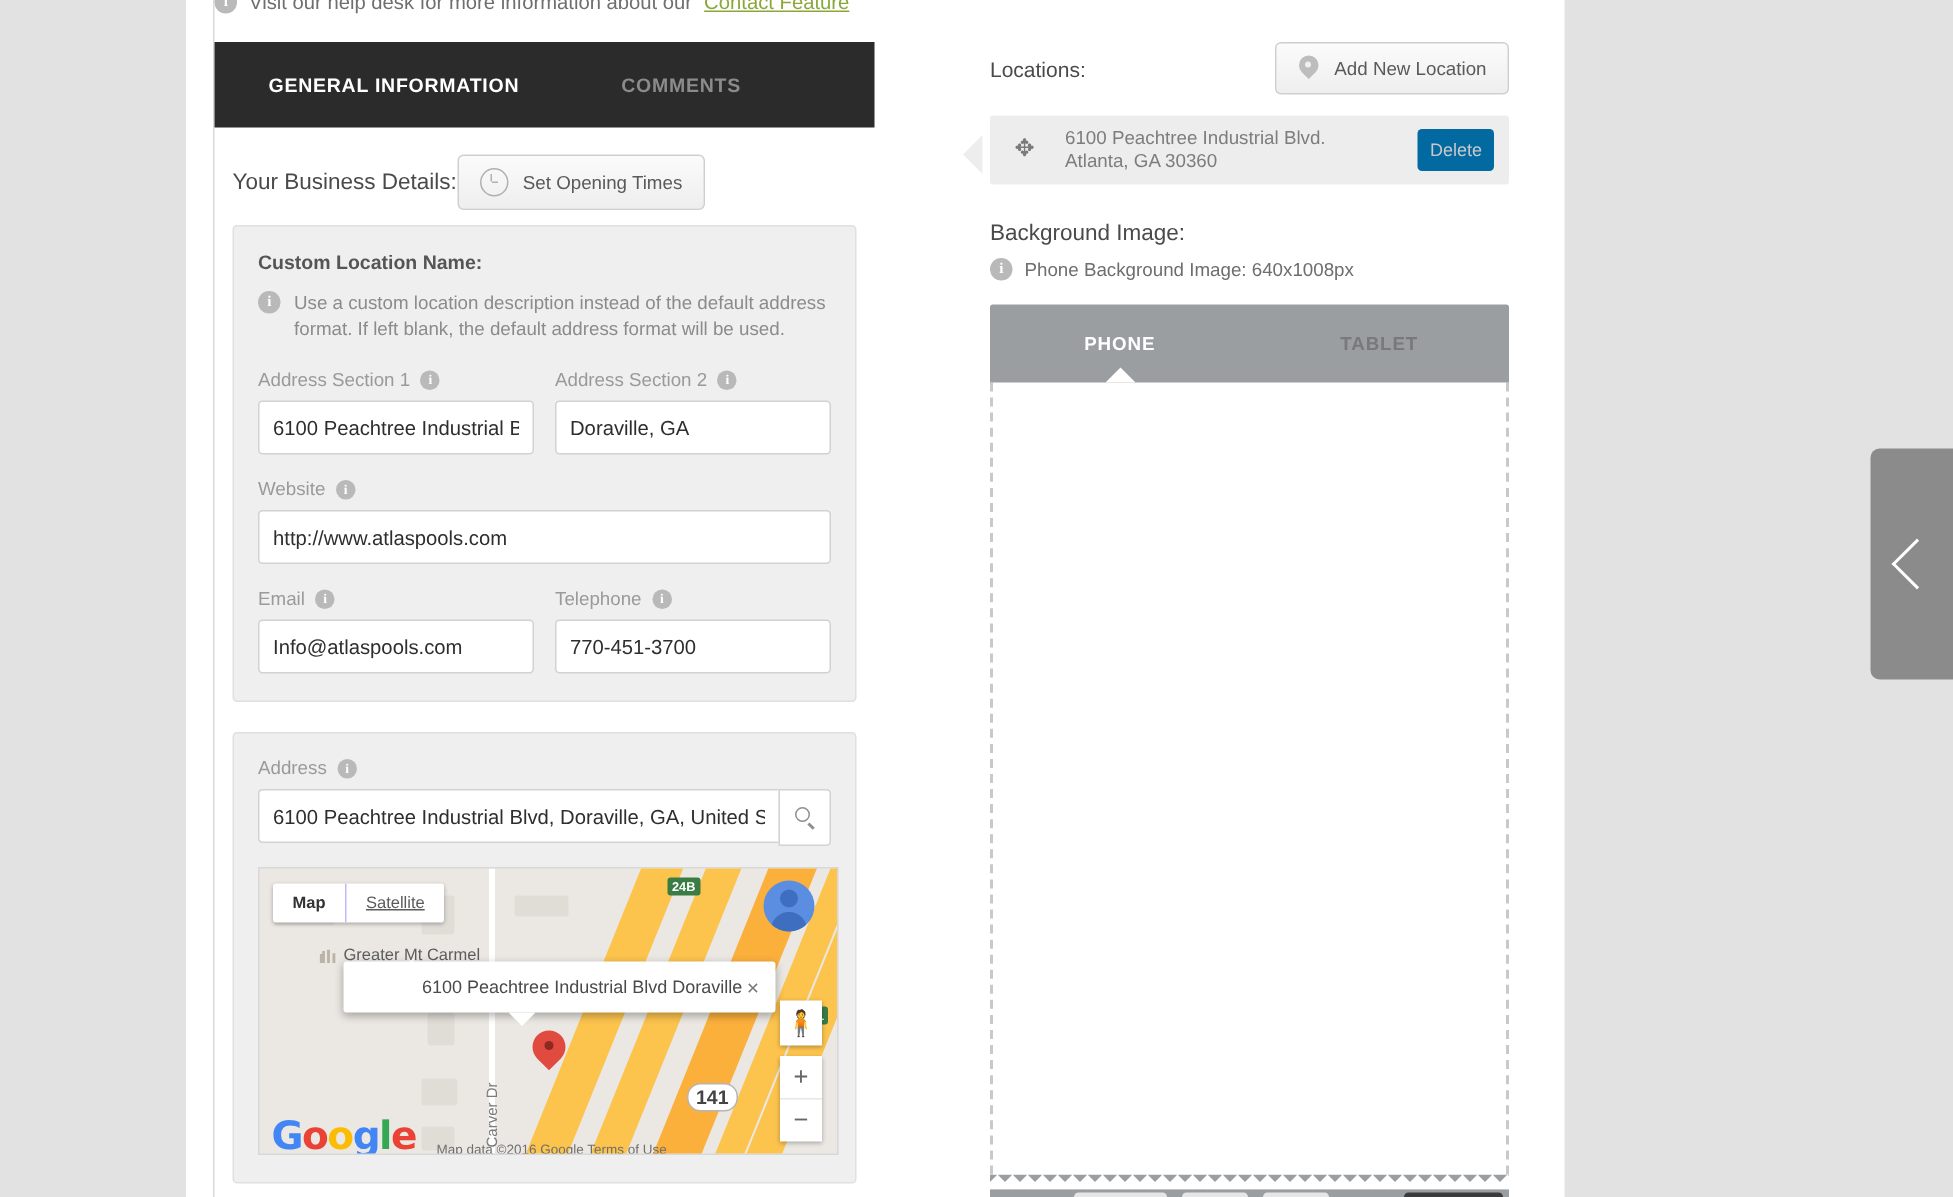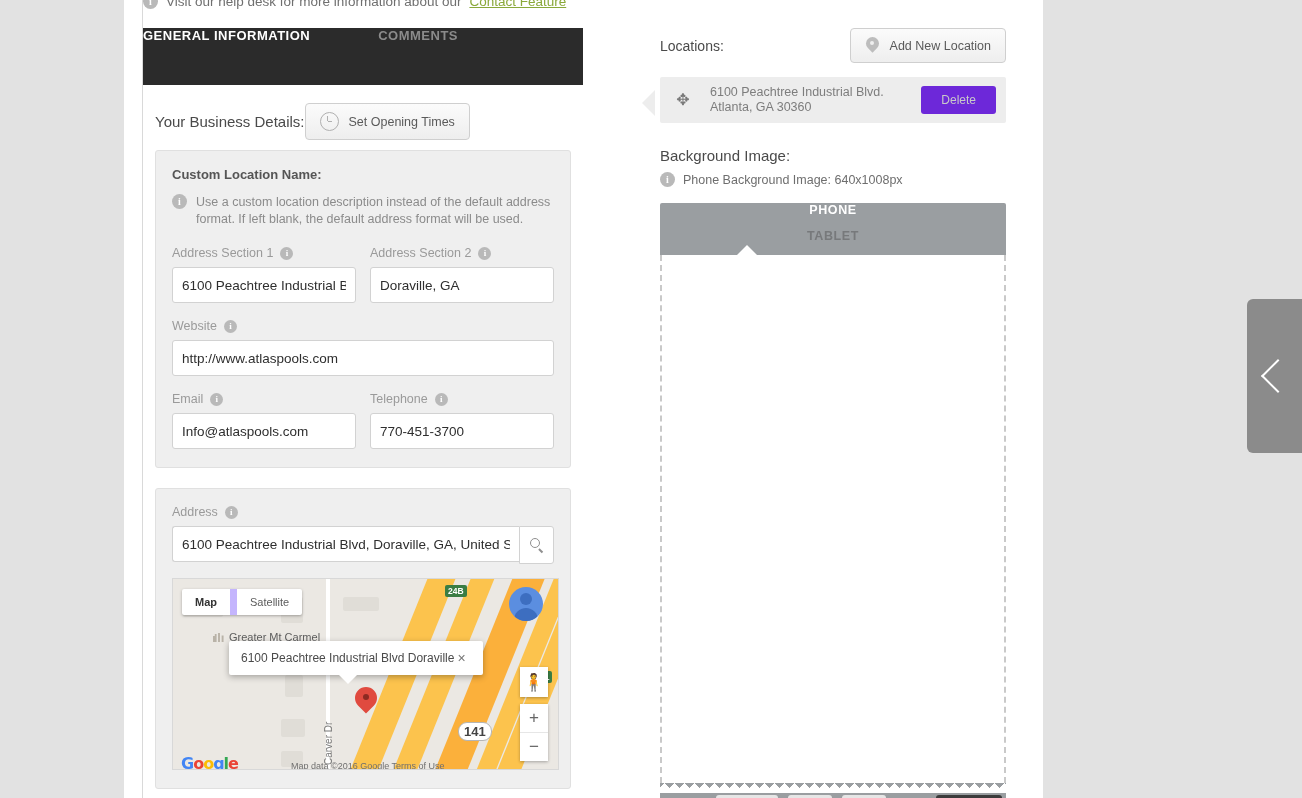--- a/index.html
+++ b/index.html
@@ -35,22 +35,22 @@
     display:inline-block;width:15px;height:15px;border-radius:50%;
     background:#b9b9b9;color:#fff;font-size:10px;font-weight:bold;
     line-height:15px;text-align:center;flex:none;font-family:"Liberation Serif",serif;
   }
   .icon-info.sm{width:13px;height:13px;line-height:13px;font-size:9px;}
 
   
   .left-col{position:absolute;left:143px;top:28px;width:440px;}
 
   .tabbar{
-    background:#2b2b2b;height:57px;display:flex;
-    box-sizing:border-box;
+    background:#2b2b2b;height:57px;display:flex;align-items:center;
+    padding-left:36px;box-sizing:border-box;
   }
   .tab{
     font-size:13px;font-weight:bold;letter-spacing:.5px;
     color:#8b8b8b;margin-right:68px;cursor:pointer;
   }
   .tab.active{color:#ffffff;}
 
   .biz-head{
     display:flex;align-items:center;justify-content:flex-start;
     padding:18px 12px 10px 12px;
@@ -134,33 +134,33 @@
   .hw2{position:absolute;background:#fbb03b;}
   .blk{position:absolute;background:#e0ddd7;border-radius:2px;}
   .map-ctrl{
     position:absolute;left:9px;top:10px;display:flex;background:#fff;
     border-radius:2px;box-shadow:0 1px 3px rgba(0,0,0,.3);overflow:hidden;
   }
   .map-ctrl div{
     padding:7px 13px;font-size:11px;color:#5b5b5b;cursor:pointer;
   }
   .map-ctrl div.sel{font-weight:bold;color:#333;}
-  .map-ctrl div + div{border-left:7px solid #c4b5fd;}
+  .map-ctrl div + div{border-left:1px solid #c4b5fd;text-decoration:underline;}
   .poi{
     position:absolute;left:40px;top:52px;display:flex;align-items:center;gap:4px;
     font-size:11px;color:#5d5d5d;white-space:nowrap;
   }
   .poi-ico{
     width:12px;height:10px;background:#b9b3a8;
     clip-path:polygon(0 100%,0 40%,15% 40%,15% 20%,30% 20%,30% 100%,42% 100%,42% 10%,58% 10%,58% 100%,72% 100%,72% 35%,88% 35%,88% 100%);
   }
   .infowin{
-    position:absolute;left:56px;top:62px;width:254px;height:34px;
+    position:absolute;left:56px;top:62px;width:288px;height:34px;
     background:#fff;border-radius:2px;box-shadow:0 2px 6px rgba(0,0,0,.3);
-    display:flex;align-items:center;justify-content:flex-start;
+    display:flex;align-items:center;justify-content:flex-end;
     padding:0 8px 0 12px;box-sizing:border-box;
     font-size:12px;color:#4a4a4a;white-space:nowrap;
   }
   .infowin .x{color:#777;font-size:14px;cursor:pointer;padding:0 3px;}
   .infowin .tail{
     position:absolute;left:110px;bottom:-9px;width:0;height:0;
     border-left:9px solid transparent;border-right:9px solid transparent;border-top:9px solid #fff;
   }
   .marker{
     position:absolute;left:182px;top:108px;width:22px;height:30px;
@@ -195,21 +195,21 @@
   }
   .shield-w{
     position:absolute;background:#fff;border:1px solid #b5b5b5;border-radius:9px;
     font-size:13px;color:#444;padding:1px 5px;font-weight:bold;
   }
   .street-lbl{
     position:absolute;font-size:10px;color:#7b7b7b;
     transform:rotate(-90deg);transform-origin:left top;white-space:nowrap;
   }
   .gmark{
-    position:absolute;left:8px;bottom:-4px;font-size:16px;font-weight:bold;
+    position:absolute;left:8px;bottom:-4px;font-size:26px;font-weight:bold;
     letter-spacing:-1px;font-family:"DejaVu Sans",sans-serif;
   }
   .gmark span:nth-child(1){color:#4285f4;}
   .gmark span:nth-child(2){color:#ea4335;}
   .gmark span:nth-child(3){color:#fbbc05;}
   .gmark span:nth-child(4){color:#4285f4;}
   .gmark span:nth-child(5){color:#34a853;}
   .gmark span:nth-child(6){color:#ea4335;}
   .map-attr{
     position:absolute;left:118px;bottom:-2px;font-size:9px;color:#6f6f6f;white-space:nowrap;
@@ -229,32 +229,31 @@
   .loc-item{
     background:#ededed;border-radius:2px;height:46px;display:flex;align-items:center;
     padding:0 10px 0 14px;box-sizing:border-box;
   }
   .icon-move{
     width:18px;height:18px;position:relative;flex:none;margin-right:18px;color:#7a7a7a;
     font-size:16px;line-height:18px;text-align:center;
   }
   .loc-text{flex:1;font-size:12.5px;color:#7d7d7d;line-height:15px;}
   .btn-dark{
-    background:#6d28d9;color:#c9c9c9;border:none;border-radius:3px;
-    padding:7px 20px;font-size:12px;cursor:pointer;
+    background:#0369a1;color:#c9c9c9;border:none;border-radius:3px;
+    padding:7px 8px;font-size:12px;cursor:pointer;
     font-family:"Liberation Sans","DejaVu Sans",sans-serif;
   }
 
   .bg-title{font-size:15px;color:#4a4a4a;margin-bottom:8px;}
   .bg-note{display:flex;align-items:center;gap:8px;font-size:12.5px;color:#6e6e6e;margin-bottom:16px;}
 
   .device-tabs{
     background:#9a9ea1;height:52px;display:flex;align-items:center;position:relative;
     border-radius:2px 2px 0 0;
-    flex-direction:column;
   }
   .device-tab{
     flex:1;text-align:center;font-size:12.5px;font-weight:bold;letter-spacing:.6px;
     color:#77797b;cursor:pointer;
   }
   .device-tab.active{color:#ffffff;}
   .device-tabs .pointer{
     position:absolute;left:77px;bottom:0;width:0;height:0;
     border-left:10px solid transparent;border-right:10px solid transparent;border-bottom:10px solid #ffffff;
   }

